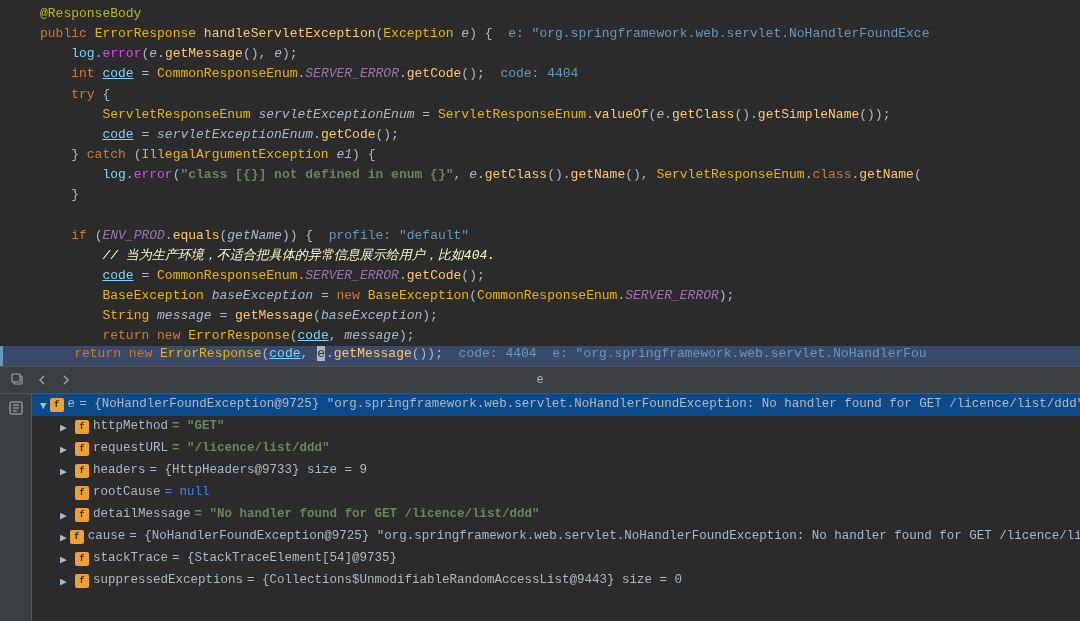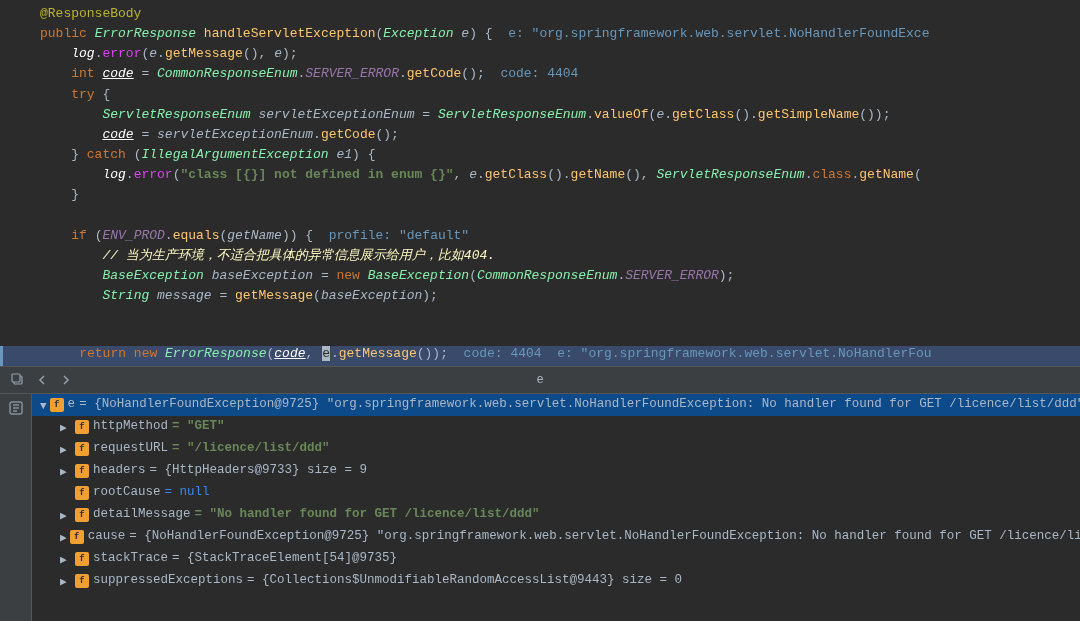--- a/index.html
+++ b/index.html
@@ -45,25 +45,25 @@
 
     .code-content {
       flex: 1;
     }
 
     
     .kw { color: #cc7832; } 
     .method { color: #ffc66d; } 
     .comment { color: #fef9c3; font-style: italic; } 
     .annotation { color: #bbb529; } 
-    .var { color: #ffffff; font-style: italic; }
+    .var { color: #7dd3fc; }
     .debug-value { color: #6897bb; }
     .enum-val { color: #9876aa; font-style: italic; }
     .log-method { color: #d946ef; }
-    .class-name { color: #86efac; font-style: italic; }
+    .class-name { color: #eab308; }
     .italic-var { font-style: italic; }
     .bold-string { color: #6a8759; font-weight: bold; }
     .underline { text-decoration: underline; }
     .cursor-char { 
       background: #a9b7c6; 
       color: #2b2b2b;
     }
 
     
     .debug-toolbar {
@@ -285,35 +285,43 @@
     <div class="code-line">
       <span class="line-num"></span>
       <span class="code-content">    <span class="kw">if</span> (<span class="enum-val">ENV_PROD</span>.<span class="method">equals</span>(<span class="italic-var">getName</span>)) {  <span class="debug-value">profile: "default"</span></span>
     </div>
 
     <div class="code-line">
       <span class="line-num"></span>
       <span class="code-content">        <span class="comment">// 当为生产环境，不适合把具体的异常信息展示给用户，比如404.</span></span>
     </div>
 
+    <div class="code-line">
+      <span class="line-num"></span>
+      <span class="code-content">        <span class="underline var">code</span> = <span class="class-name">CommonResponseEnum</span>.<span class="enum-val">SERVER_ERROR</span>.<span class="method">getCode</span>();</span>
+    </div>
 
     <div class="code-line">
       <span class="line-num"></span>
       <span class="code-content">        <span class="class-name">BaseException</span> <span class="italic-var">baseException</span> = <span class="kw">new</span> <span class="class-name">BaseException</span>(<span class="class-name">CommonResponseEnum</span>.<span class="enum-val">SERVER_ERROR</span>);</span>
     </div>
 
     <div class="code-line">
       <span class="line-num"></span>
       <span class="code-content">        <span class="class-name">String</span> <span class="italic-var">message</span> = <span class="method">getMessage</span>(<span class="italic-var">baseException</span>);</span>
     </div>
 
+    <div class="code-line">
+      <span class="line-num"></span>
+      <span class="code-content">        <span class="kw">return</span> <span class="kw">new</span> <span class="class-name">ErrorResponse</span>(<span class="underline var">code</span>, <span class="italic-var">message</span>);</span>
+    </div>
 
   </div>
 
-  <div class="code-line debug-line" style="background:#3a4a6b;border-left:3px solid #6897bb;padding-left:5px;flex-shrink:0;">
+  <div class="code-line debug-line" style="background:#3a4a6b;border-left:3px solid #6897bb;flex-shrink:0;">
     <span class="line-num" style="color:#606366;min-width:40px;text-align:right;padding-right:12px;"></span>
     <span class="code-content">    <span class="kw">return</span> <span class="kw">new</span> <span class="class-name">ErrorResponse</span>(<span class="underline var">code</span>, <span style="background:#444;color:#a9b7c6;padding:0 1px;"><span class="cursor-char">e</span></span>.<span class="method">getMessage</span>());  <span class="debug-value">code: 4404  e: "org.springframework.web.servlet.NoHandlerFou</span></span>
   </div>
 
   <div class="bottom-section">
 
     <div class="debug-toolbar toolbar-relative">
       <button class="debug-toolbar-btn" title="Copy">
         <svg width="14" height="14" viewBox="0 0 14 14" fill="none">
           <rect x="3" y="3" width="8" height="8" rx="1" stroke="#a9b7c6" stroke-width="1.2" fill="none"></rect>

